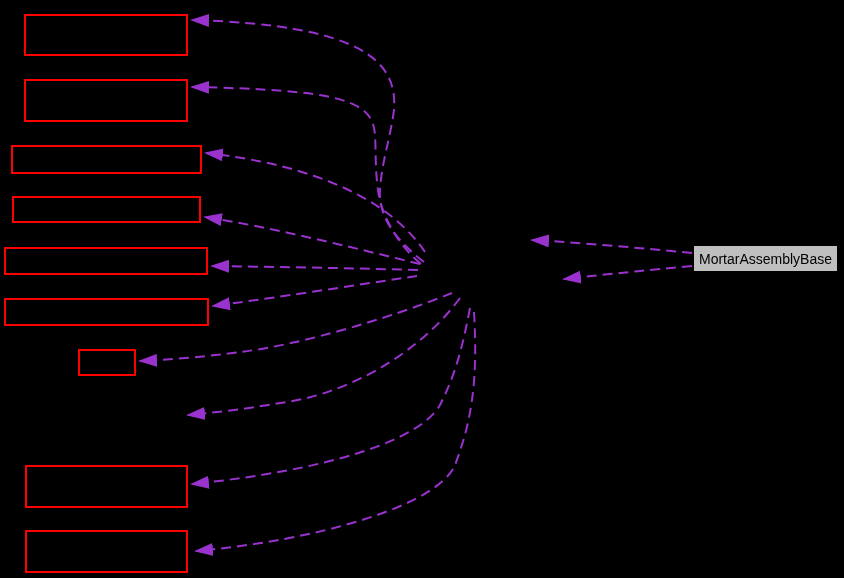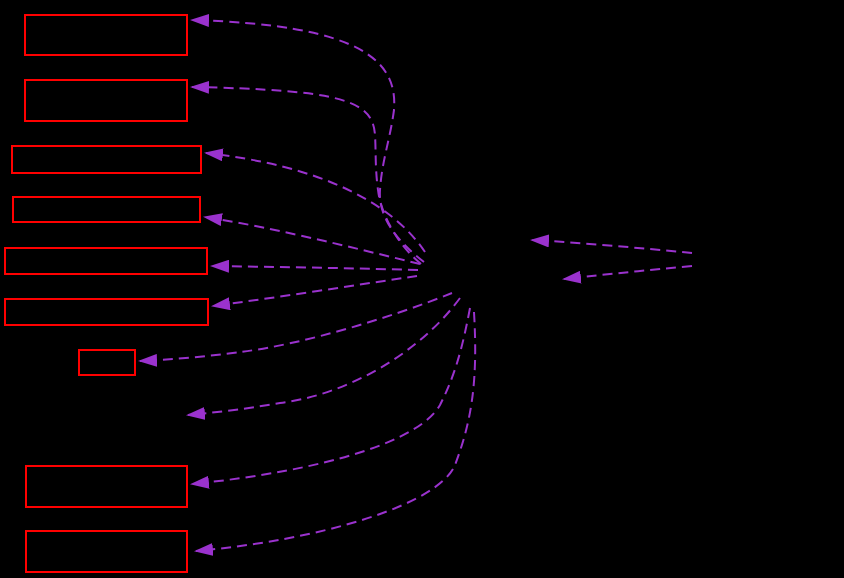--- a/index.html
+++ b/index.html
@@ -60,13 +60,16 @@
       <rect x="25" y="15" width="162" height="40" fill="none" stroke="#ff0000" stroke-width="2"></rect>
       <rect x="25" y="80" width="162" height="41" fill="none" stroke="#ff0000" stroke-width="2"></rect>
       <rect x="12" y="146" width="189" height="27" fill="none" stroke="#ff0000" stroke-width="2"></rect>
       <rect x="13" y="197" width="187" height="25" fill="none" stroke="#ff0000" stroke-width="2"></rect>
       <rect x="5" y="248" width="202" height="26" fill="none" stroke="#ff0000" stroke-width="2"></rect>
       <rect x="5" y="299" width="203" height="26" fill="none" stroke="#ff0000" stroke-width="2"></rect>
       <rect x="79" y="350" width="56" height="25" fill="none" stroke="#ff0000" stroke-width="2"></rect>
       <rect x="26" y="466" width="161" height="41" fill="none" stroke="#ff0000" stroke-width="2"></rect>
       <rect x="26" y="531" width="161" height="41" fill="none" stroke="#ff0000" stroke-width="2"></rect>
     </svg>
+  <div id="main-node" class="main-node" style="left: 693px; top: 245px; width: 145px; height: 27px; background: rgb(191, 191, 191); color: rgb(0, 0, 0);">
+    <span>MortarAssemblyBase</span>
+  </div>
 </div>
 
 </body></html>

